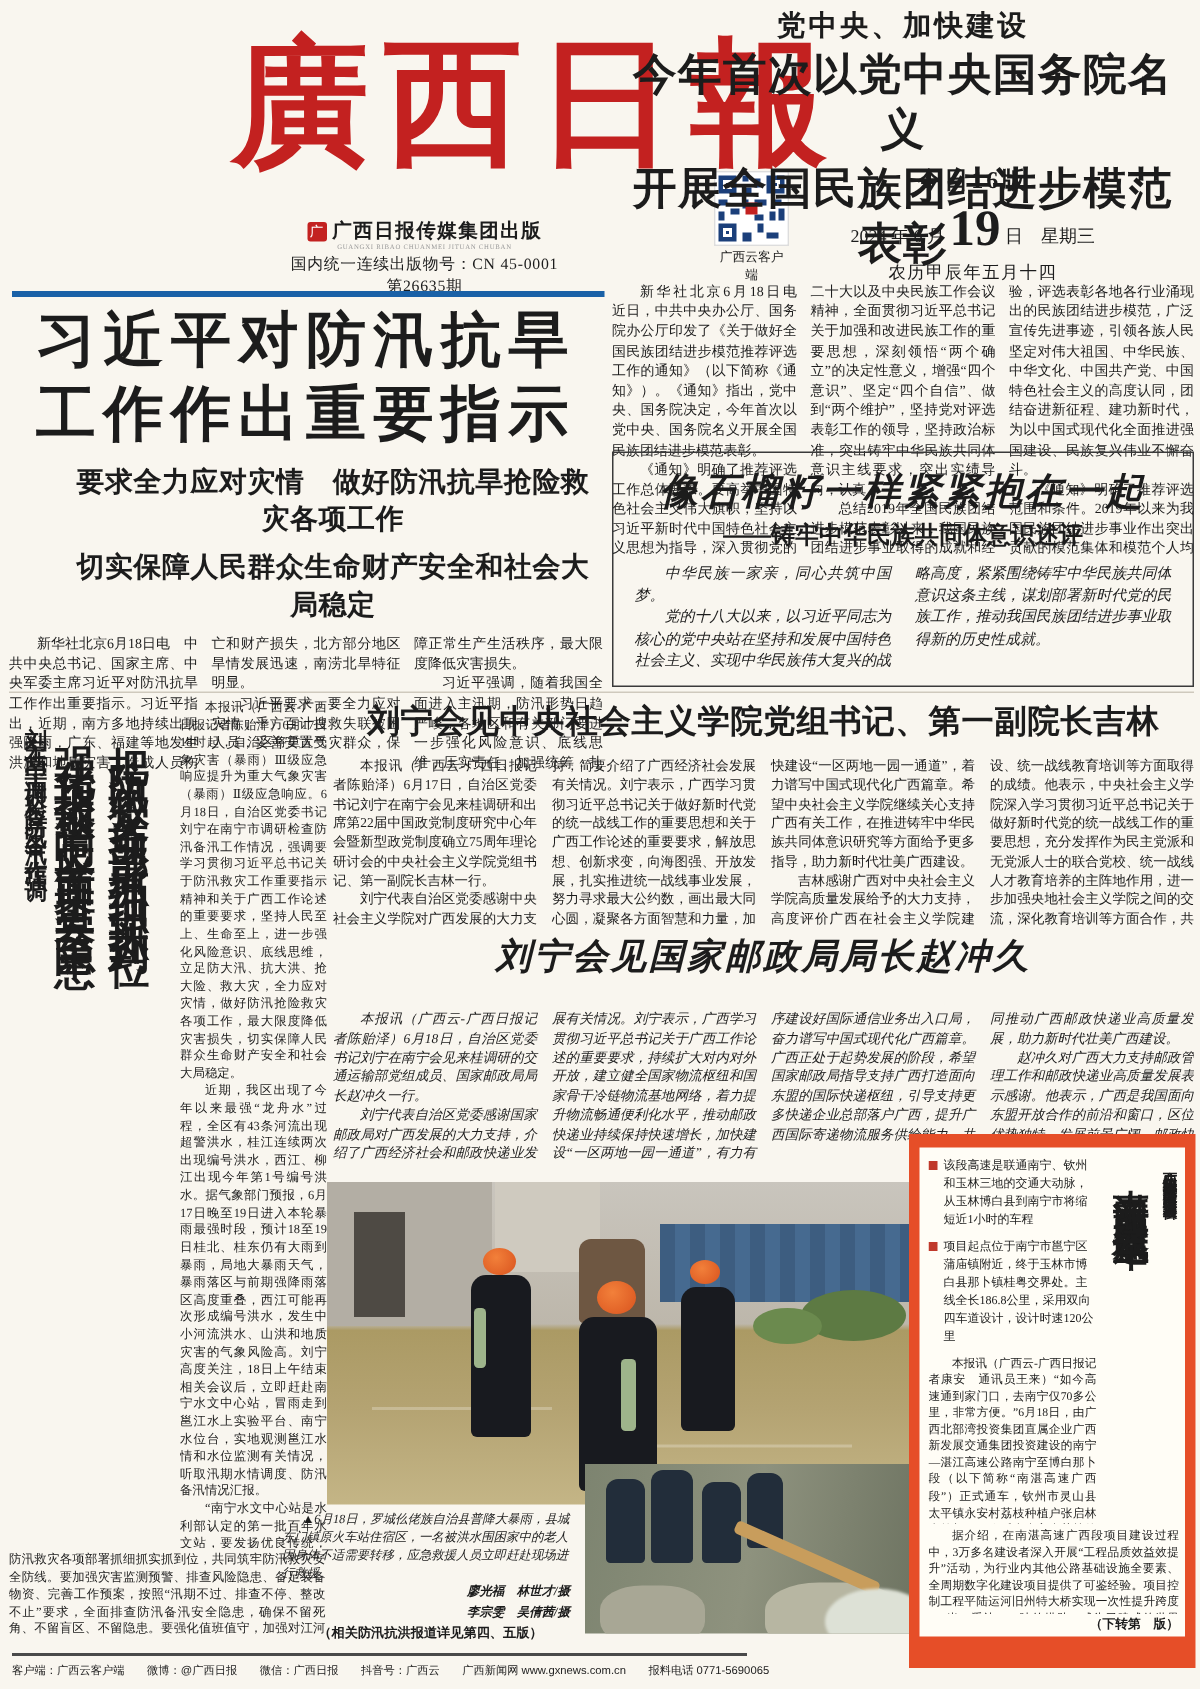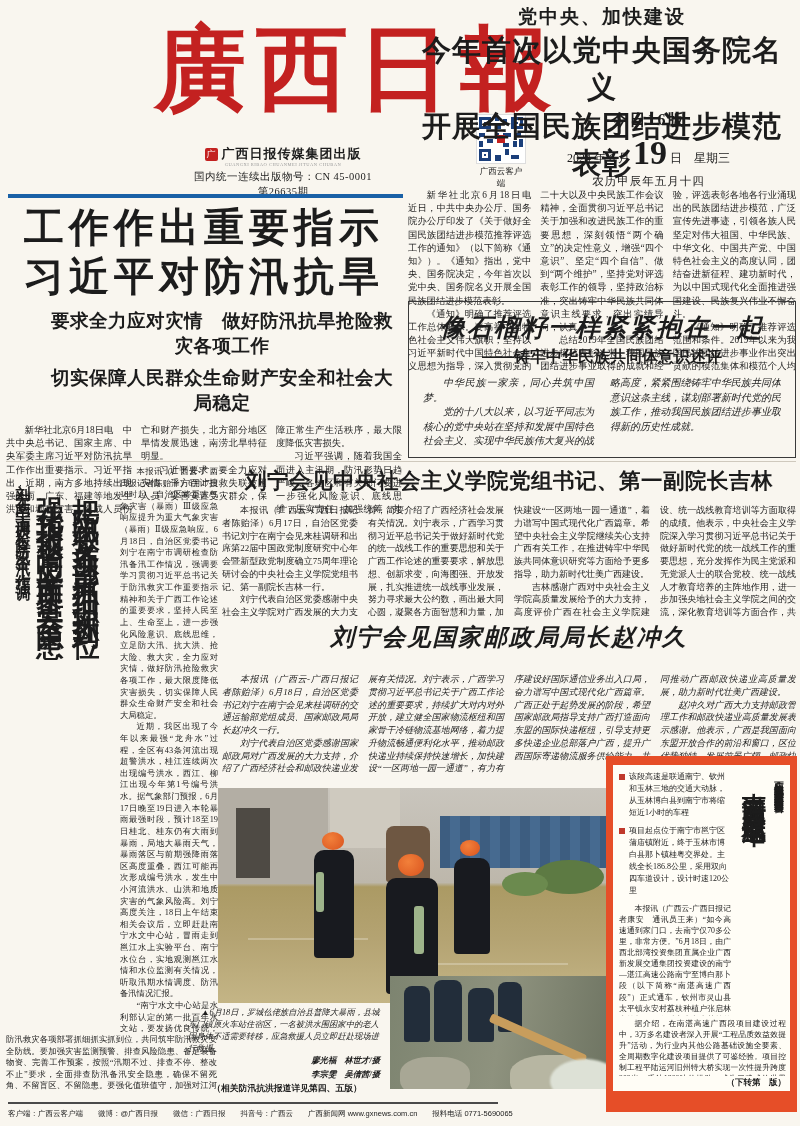--- a/index.html
+++ b/index.html
@@ -168,22 +168,22 @@
   <div class="body just" style="font-family:'Liberation Serif',serif;">
     <p>新华社北京6月18日电　近日，中共中央办公厅、国务院办公厅印发了《关于做好全国民族团结进步模范推荐评选工作的通知》（以下简称《通知》）。《通知》指出，党中央、国务院决定，今年首次以党中央、国务院名义开展全国民族团结进步模范表彰。</p>
     <p>《通知》明确了推荐评选工作总体要求。要高举中国特色社会主义伟大旗帜，坚持以习近平新时代中国特色社会主义思想为指导，深入贯彻党的二十大以及中央民族工作会议精神，全面贯彻习近平总书记关于加强和改进民族工作的重要思想，深刻领悟“两个确立”的决定性意义，增强“四个意识”、坚定“四个自信”、做到“两个维护”，坚持党对评选表彰工作的领导，坚持政治标准，突出铸牢中华民族共同体意识主线要求，突出实绩导向，认真</p>
     <p>总结2019年全国民族团结进步模范表彰以来，我国民族团结进步事业取得的成就和经验，评选表彰各地各行业涌现出的民族团结进步模范，广泛宣传先进事迹，引领各族人民坚定对伟大祖国、中华民族、中华文化、中国共产党、中国特色社会主义的高度认同，团结奋进新征程、建功新时代，为以中国式现代化全面推进强国建设、民族复兴伟业不懈奋斗。</p>
     <p>《通知》明确了推荐评选范围和条件。2019年以来为我国民族团结进步事业作出突出贡献的模范集体和模范个人均可被推荐。符合条件的已故人员可以追授。推荐对象应当在推动落实铸牢中华民族共同体意识各项任务、加强中华民族共同体建设中取得显著成绩。具体包括在构筑中华民族共有精神家园、深入开展铸牢中华民</p>
 
   </div>
 </div>
 
 <div class="abs xi">
+  <div class="hl ctr sans">习近平对防汛抗旱</div>
   <div class="hl ctr sans">工作作出重要指示</div>
-  <div class="hl ctr sans">习近平对防汛抗旱</div>
   <div class="sub ctr sans">要求全力应对灾情　做好防汛抗旱抢险救灾各项工作</div>
   <div class="sub ctr sans">切实保障人民群众生命财产安全和社会大局稳定</div>
   <div class="body just">
     <p>新华社北京6月18日电　中共中央总书记、国家主席、中央军委主席习近平对防汛抗旱工作作出重要指示。习近平指出，近期，南方多地持续出现强降雨，广东、福建等地发生洪涝和地质灾害，造成人员伤亡和财产损失，北方部分地区旱情发展迅速，南涝北旱特征明显。</p>
     <p>习近平要求，要全力应对灾情，千方百计搜救失联被困人员，妥善安置受灾群众，保障正常生产生活秩序，最大限度降低灾害损失。</p>
     <p>习近平强调，随着我国全面进入主汛期，防汛形势日趋严峻，各地区和有关部门要进一步强化风险意识、底线思维，压实责任、加强统筹，扎实做好防汛抗旱、抢险救灾各项工作。要加强灾害监测预警、排查风险隐患、备足装备物资、完善工作预案，有力有效应对各类突发事件，切实保障人民群众生命财产安全和社会大局稳定。</p>
   </div>
 </div>
 
 <div class="abs pome">

